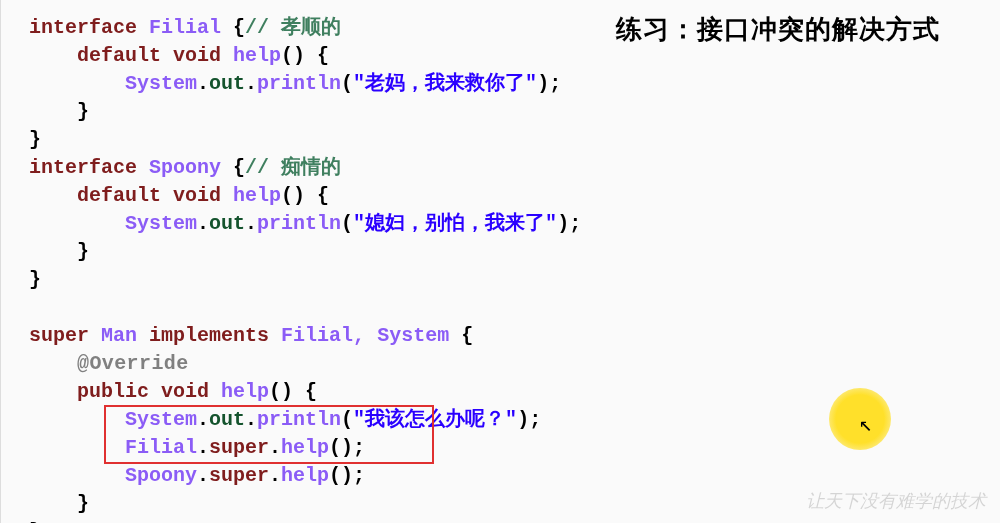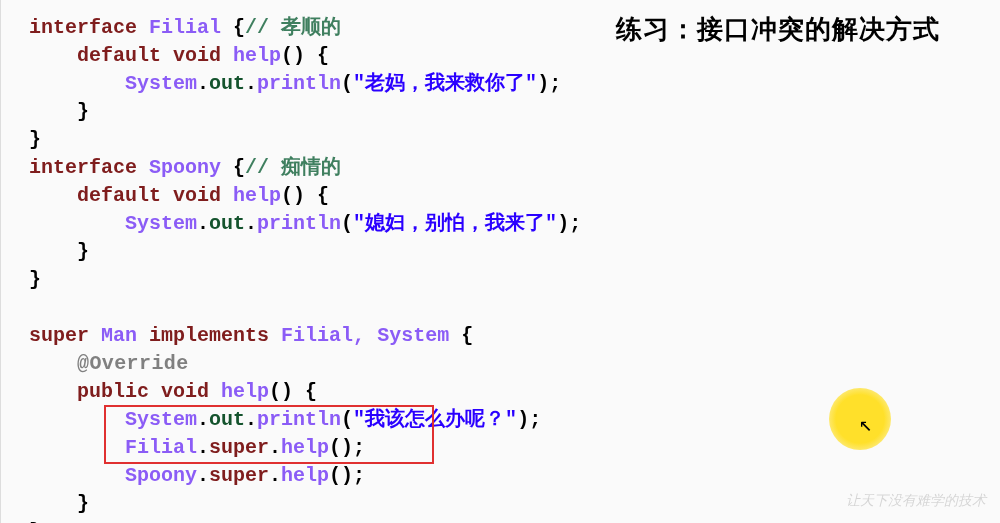--- a/index.html
+++ b/index.html
@@ -37,21 +37,21 @@
     font-weight: bold;
     color: #000;
     letter-spacing: 1px;
   }
 
   .watermark {
     position: absolute;
     bottom: 8px;
     right: 14px;
     font-family: "KaiTi", "STKaiti", serif;
-    font-size: 14px;
+    font-size: 18px;
     color: rgba(0,0,0,0.15);
     font-style: italic;
   }
 
   .highlight-box {
     position: absolute;
     border: 2px solid #e03030;
     pointer-events: none;
   }
 

